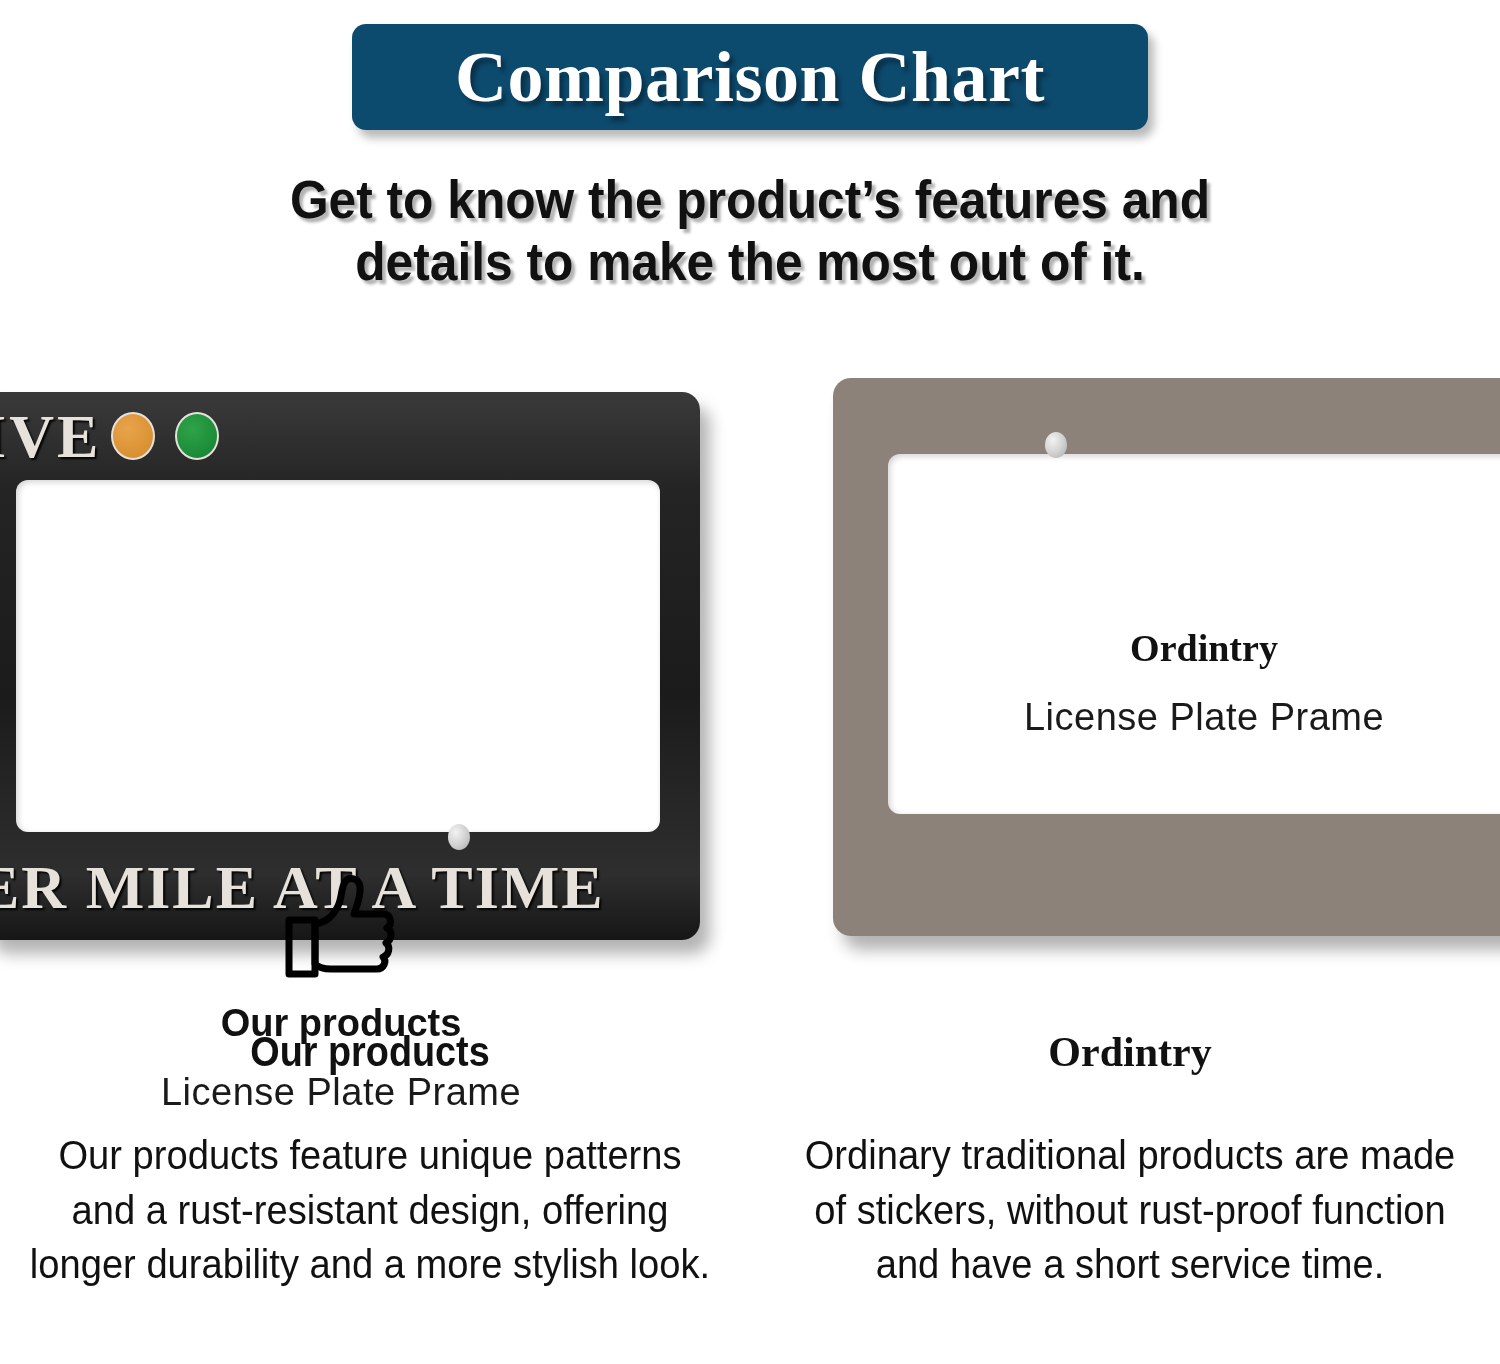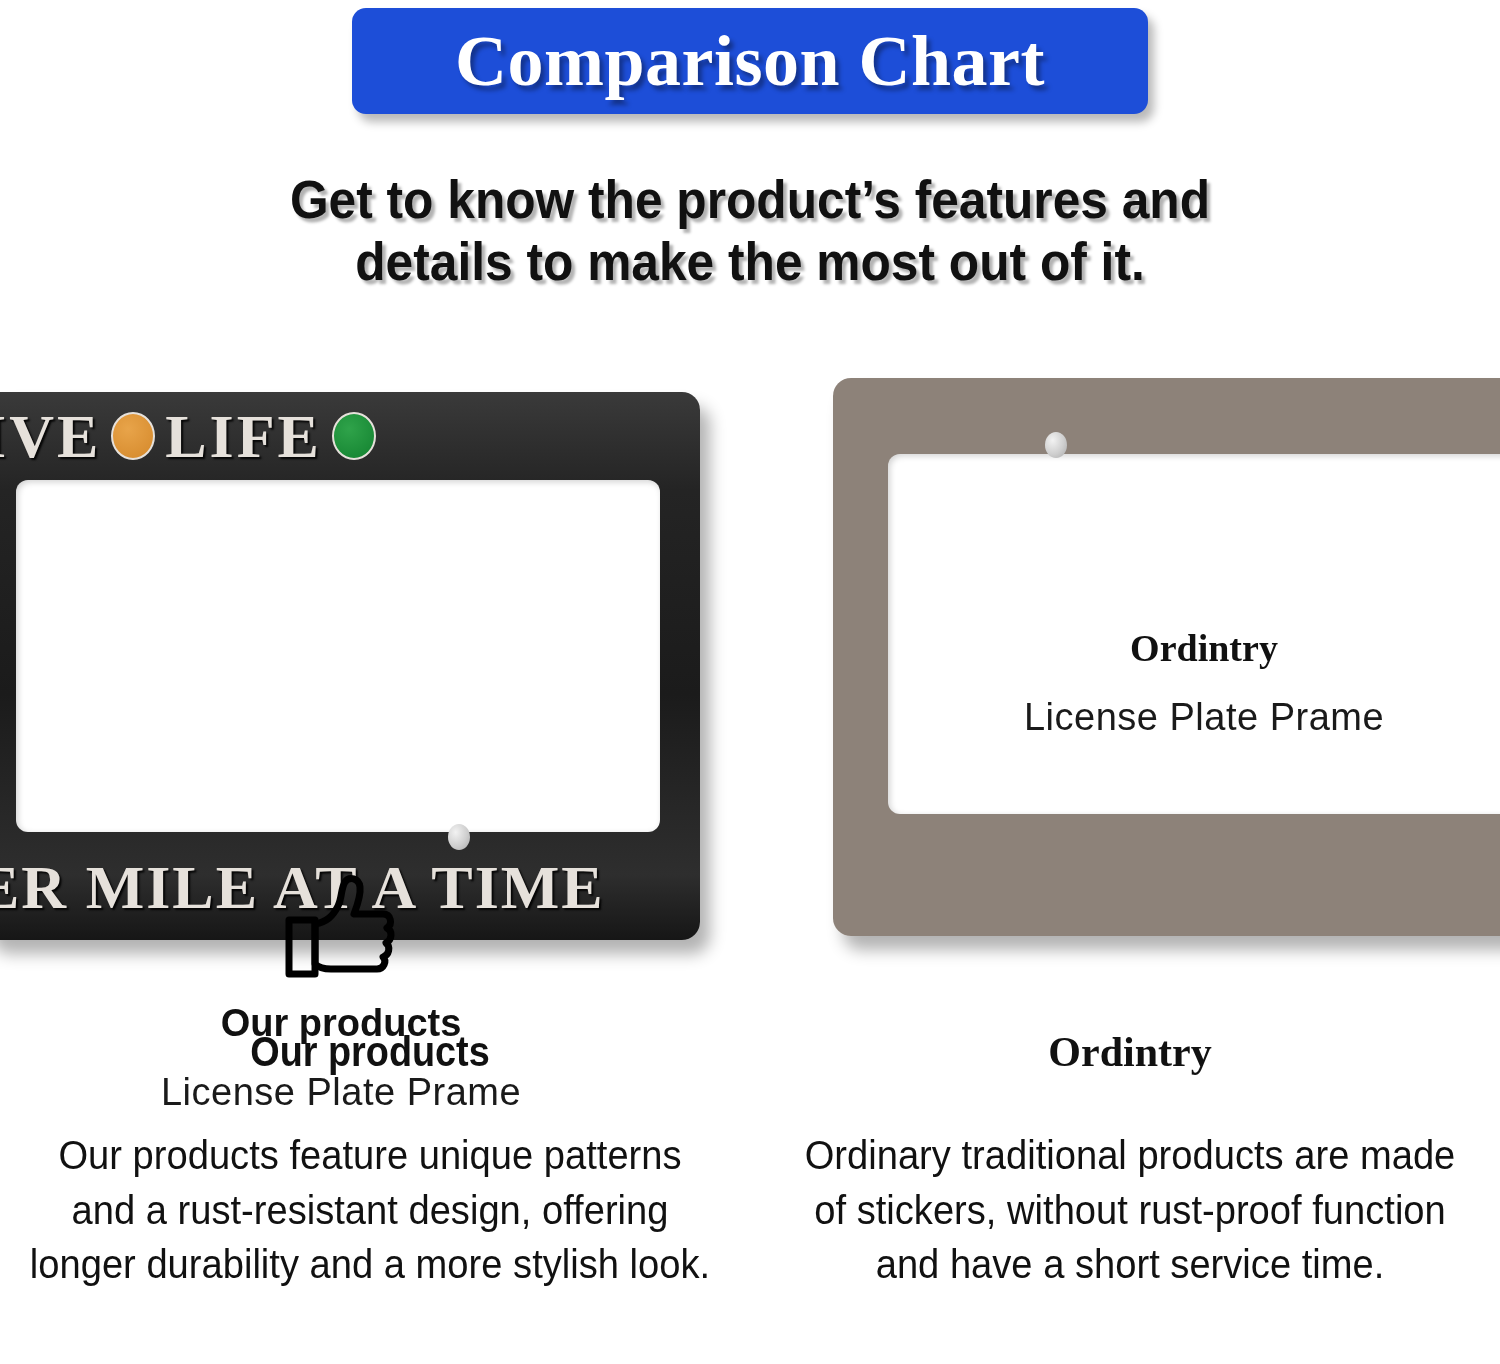--- a/index.html
+++ b/index.html
@@ -7,23 +7,23 @@
     width:1500px;height:1364px;
     background:#ffffff;
     font-family:"Liberation Sans", sans-serif;
     overflow:hidden;
     position:relative;
   }
 
   
   .banner{
     position:absolute;
-    left:352px; top:8px;
+    left:352px; top:24px;
     width:796px; height:106px;
-    background:#1d4ed8;
+    background:#0c4a6e;
     border-radius:14px;
     box-shadow:6px 8px 10px rgba(0,0,0,0.28);
     display:flex;align-items:center;justify-content:center;
   }
   .banner-text{
     font-family:"Liberation Serif", serif;
     font-weight:bold;
     font-size:72px;
     color:#ffffff;
     letter-spacing:0.5px;
@@ -224,21 +224,20 @@
   <div>details to make the most out of it.</div>
 </div>
 
 <div class="frame" id="left-frame">
   <div class="frame-shadow"></div>
   <div class="frame-body"></div>
 
   <div class="plate-top-text">
     <span>IVE</span>
     <span class="dot dot-orange"></span>
-    <span>LIFE</span>
     <span class="dot dot-green"></span>
   </div>
 
   <div class="screw-hole" style="left:466px;top:432px;"></div>
 
   <div class="plate-bottom-text">ER MILE AT A TIME</div>
 
   <div class="frame-window"></div>
 
   <div class="card-content" style="left:0;top:480px;">

